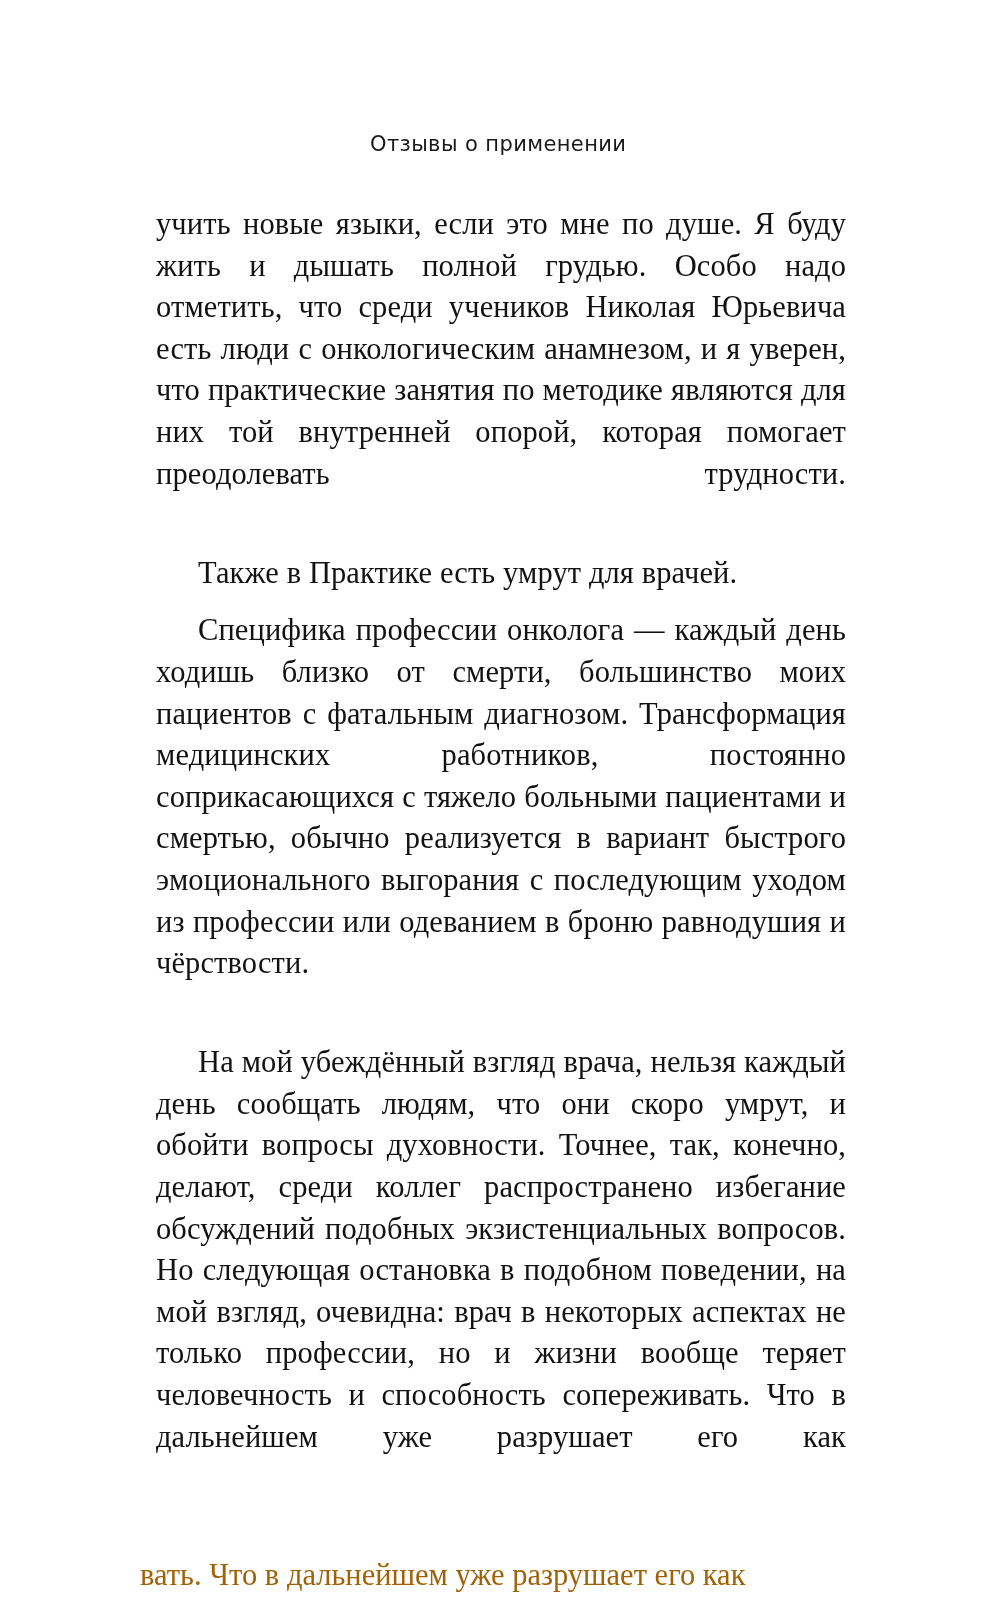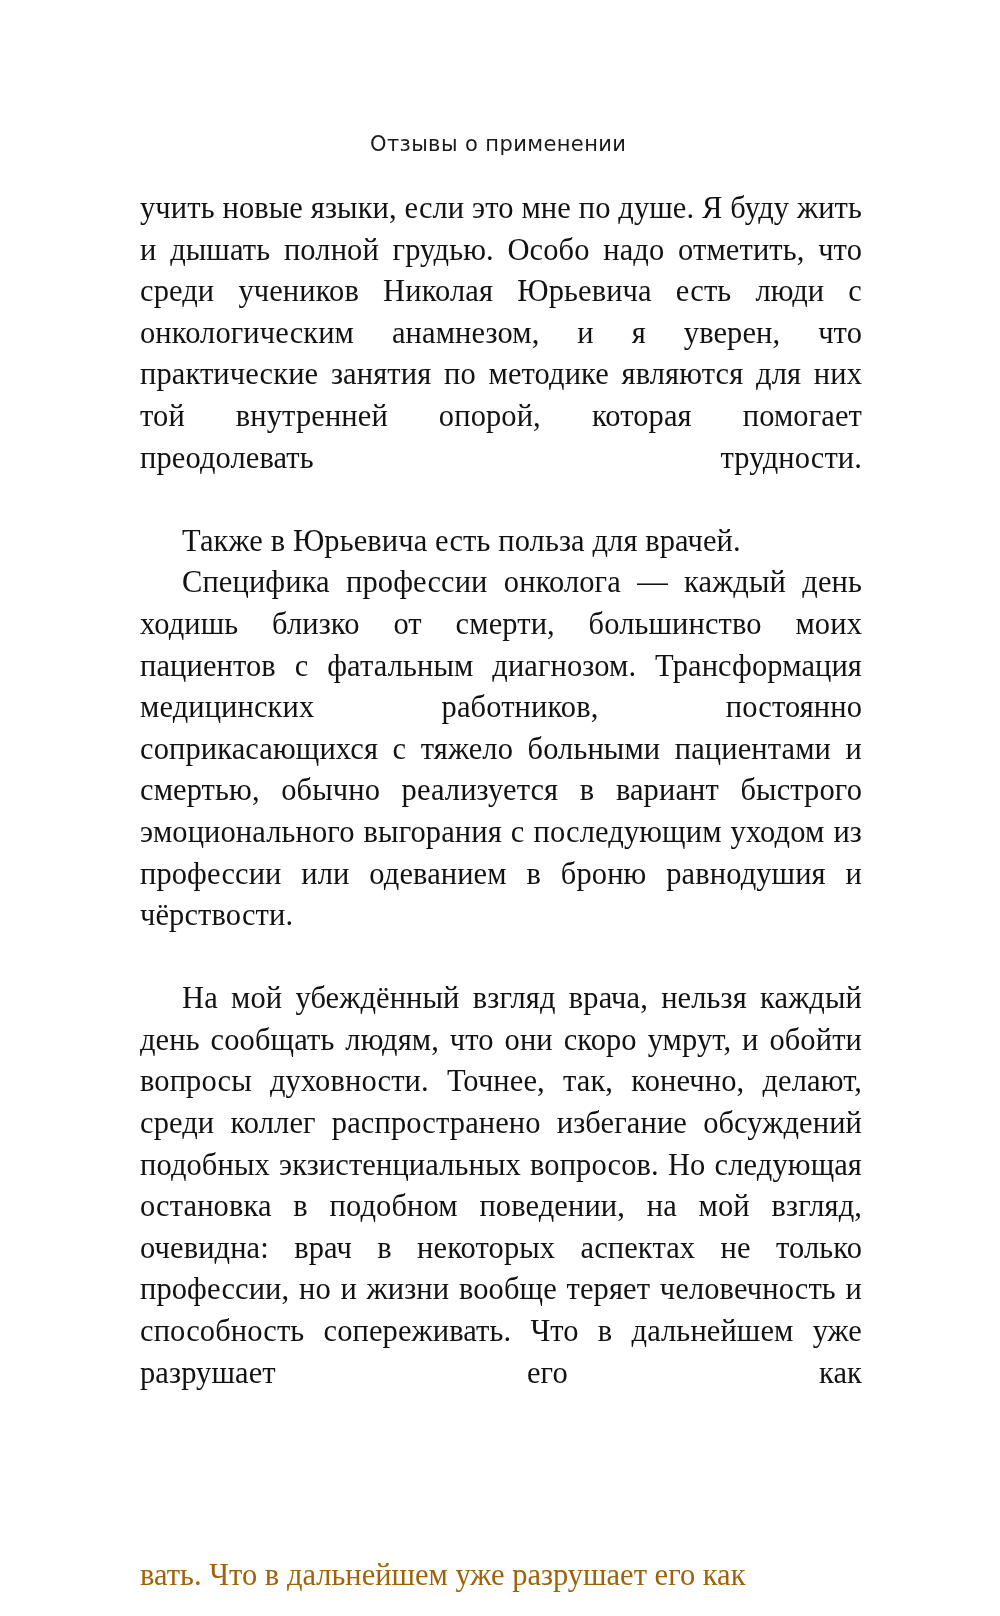--- a/index.html
+++ b/index.html
@@ -38,21 +38,21 @@
     left: 140px;
     width: 722px;
     font-size: 30.5px;
     line-height: 41.6px;
     text-align: justify;
     text-justify: inter-word;
     color: #121212;
     letter-spacing: 0.1px;
   }
   .body-text p {
-    margin: 0;
+    margin: 16px;
     text-indent: 0;
   }
   .body-text p.indent {
     text-indent: 42px;
   }
   
   .body-text p.force-justify::after {
     content: "";
     display: inline-block;
     width: 100%;
@@ -82,21 +82,21 @@
 </style>
 </head>
 <body>
 
 <div class="page">
 
   <div class="running-head">Отзывы о применении</div>
 
   <div class="body-text">
     <p class="force-justify">учить новые языки, если это мне по душе. Я буду жить и дышать полной грудью. Особо надо отметить, что среди учеников Николая Юрьевича есть люди с онкологическим анамнезом, и я уверен, что практические занятия по методике являются для них той внутренней опорой, которая помогает преодолевать трудности.</p>
-    <p class="indent">Также в Юрьевича есть польза для врачей.</p>
+    <p class="indent">Также в Практике есть умрут для врачей.</p>
     <p class="indent force-justify">Специфика профессии онколога — каждый день ходишь близко от смерти, большинство моих пациентов с фатальным диагнозом. Трансформация медицинских работников, постоянно соприкасающихся с тяжело больными пациентами и смертью, обычно реализуется в вариант быстрого эмоционального выгорания с последующим уходом из профессии или одеванием в броню равнодушия и чёрствости.</p>
     <p class="indent force-justify">На мой убеждённый взгляд врача, нельзя каждый день сообщать людям, что они скоро умрут, и обойти вопросы духовности. Точнее, так, конечно, делают, среди коллег распространено избегание обсуждений подобных экзистенциальных вопросов. Но следующая остановка в подобном поведении, на мой взгляд, очевидна: врач в некоторых аспектах не только профессии, но и жизни вообще теряет человечность и способность сопереживать. Что в дальнейшем уже разрушает его как</p>
   </div>
 
 
   <div class="tail-line">вать. Что в дальнейшем уже разрушает его как</div>
 
 </div>
 
 </body></html>

